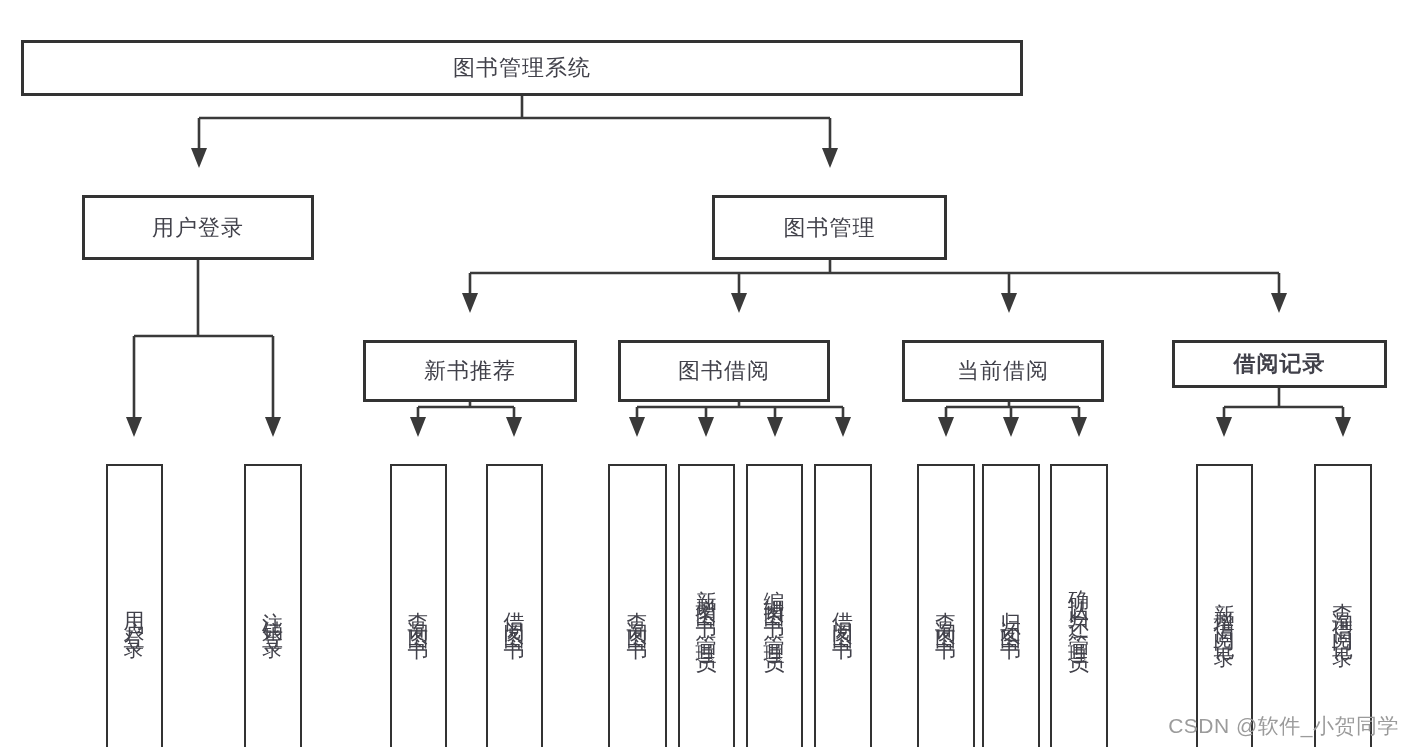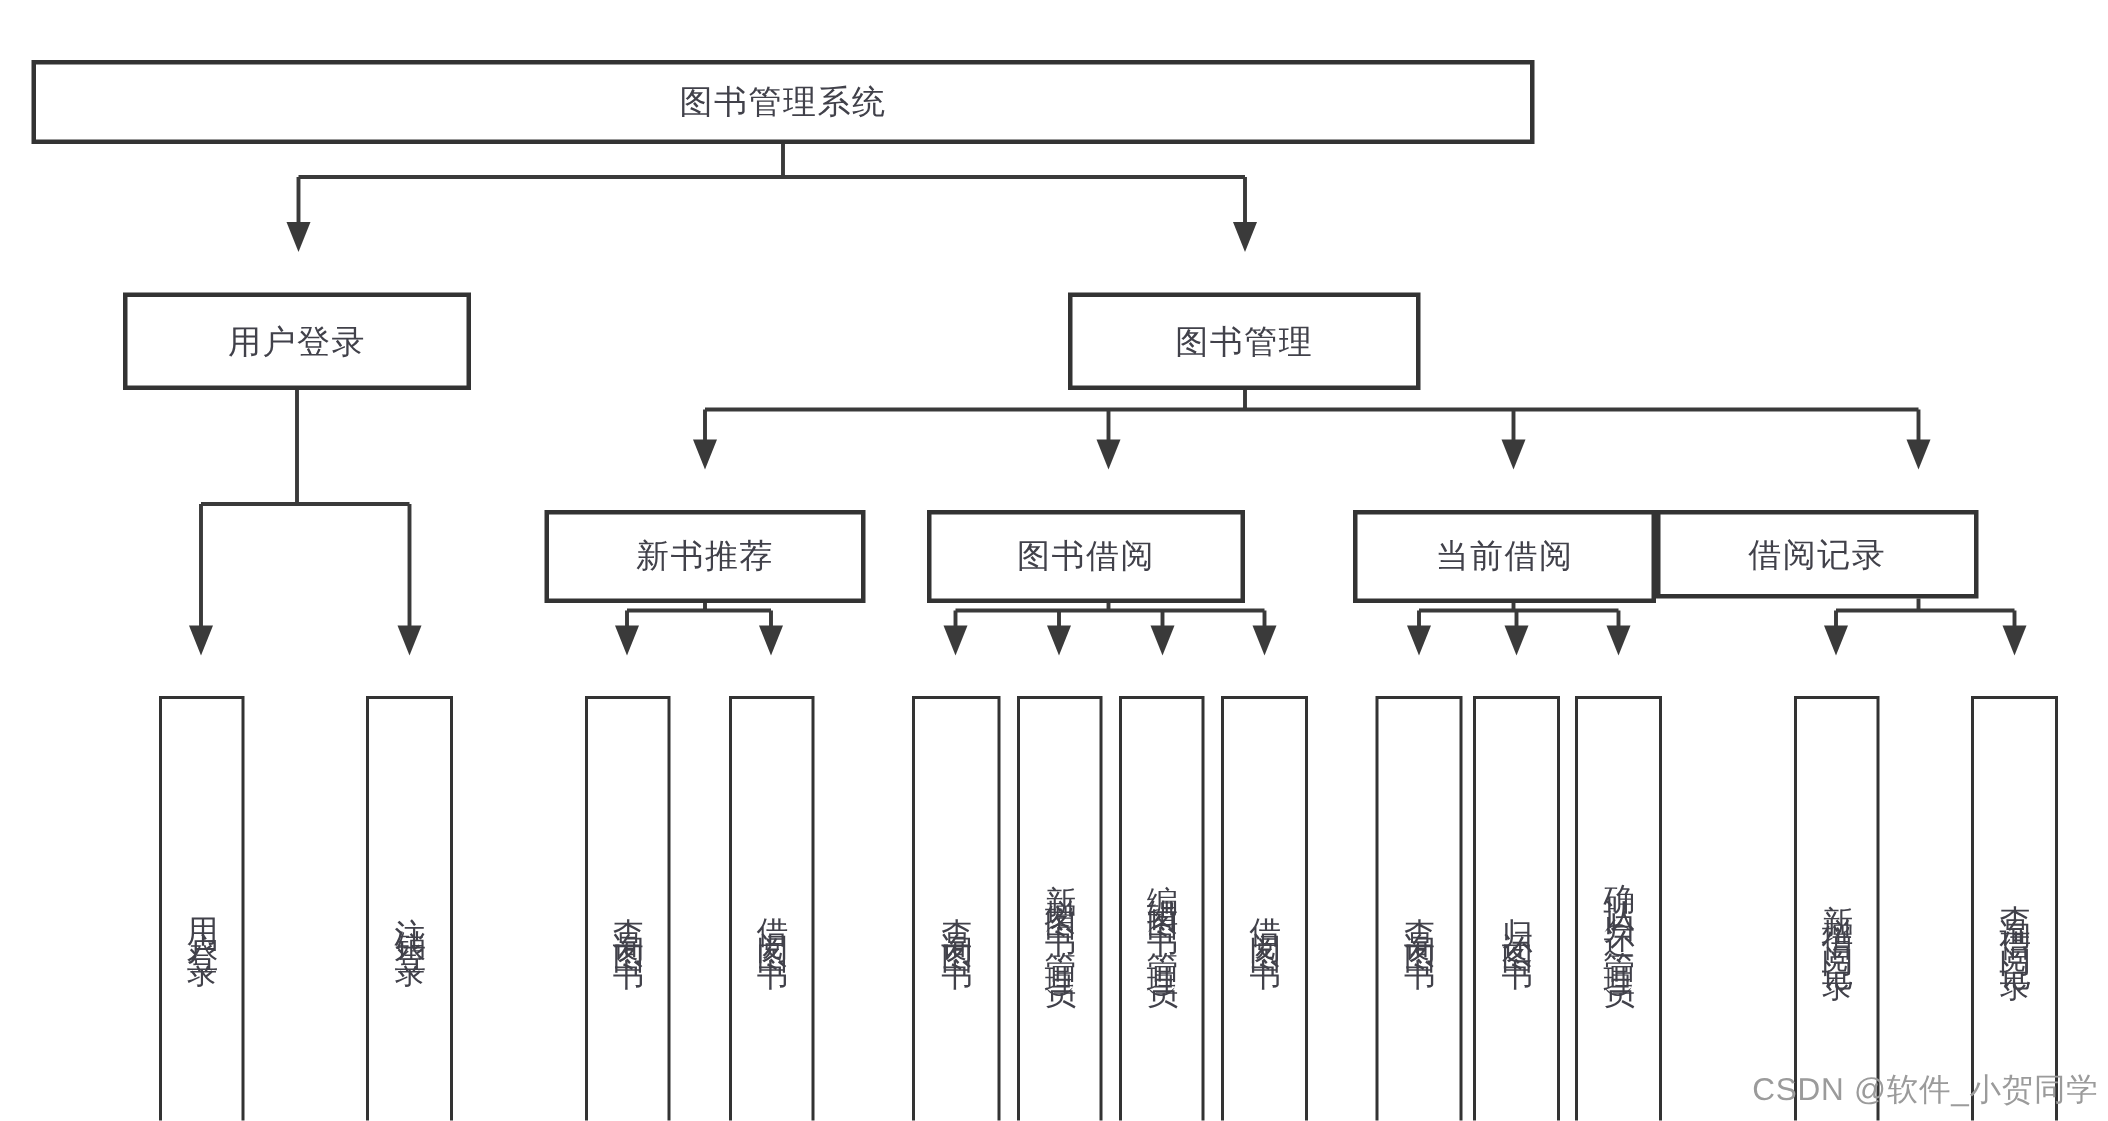--- a/index.html
+++ b/index.html
@@ -103,21 +103,21 @@
 
   <div class="box" style="left:712px;top:168px;width:235px;height:65px;">
     <span>图书管理</span>
   </div>
   <div class="box" style="left:618px;top:313px;width:212px;height:62px;">
     <span>图书借阅</span>
   </div>
   <div class="box" style="left:902px;top:313px;width:202px;height:62px;">
     <span>当前借阅</span>
   </div>
-  <div class="box" style="left:1104px;top:313px;width:215px;height:59px;">
+  <div class="box" style="left:1172px;top:313px;width:215px;height:48px;font-weight:bold;">
     <span>借阅记录</span>
   </div>
 
   <div class="box leaf" style="left:106px;top:437px;width:57px;height:298px;">
     <span class="vtext">用户登录</span>
   </div>
   <div class="box leaf" style="left:244px;top:437px;width:58px;height:298px;">
     <span class="vtext">注销登录</span>
   </div>
 

